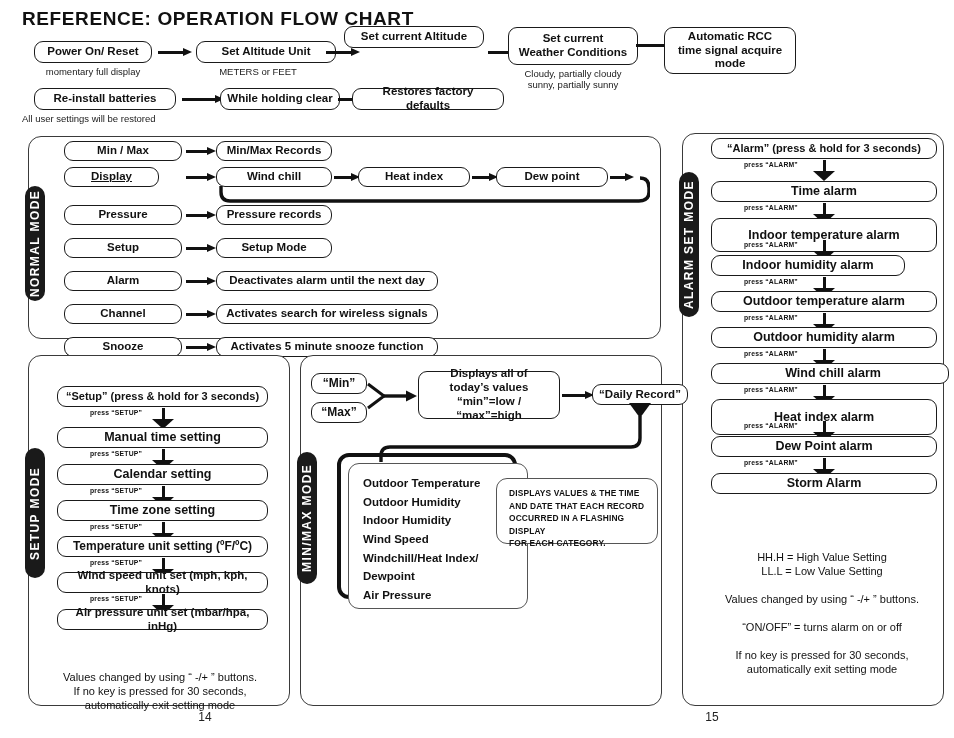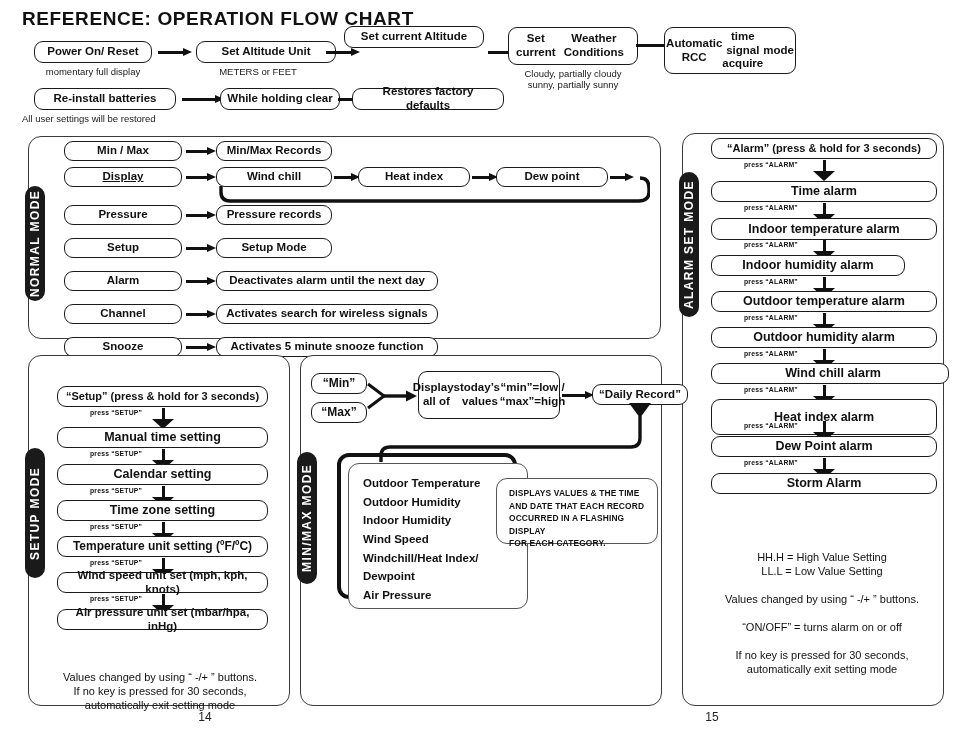--- a/index.html
+++ b/index.html
@@ -19,21 +19,21 @@
   }
 
   
   .pill{
     border:1.6px solid #1a1a1a;border-radius:9px;background:#fff;
     display:flex;align-items:center;justify-content:center;
     text-align:center;font-weight:bold;font-size:11.5px;
     line-height:1.2;padding:2px 6px;color:#111;
   }
   .pill.thin{border-width:1.3px;}
-  .pill.multi{justify-content:center;}
+  .pill.multi{flex-direction:column;justify-content:center;}
 
   
   .caption{
     font-size:9.5px;font-weight:normal;color:#1a1a1a;line-height:1.25;
     text-align:center;white-space:nowrap;
   }
   .caption.left{text-align:left;}
 
   
   .harrow{height:9px;}
@@ -165,21 +165,21 @@
 
 <div class="abs modetab" style="left:25px;top:186px;width:20px;height:115px;">NORMAL MODE</div>
 
 <div class="abs pill" style="left:64px;top:141px;width:118px;height:20px;">Min / Max</div>
 <div class="abs harrow" style="left:186px;top:147px;width:30px;">
   <span class="shaft" style="width:22px;"></span>
     <span class="head" style="left:21px;"></span>
 </div>
 <div class="abs pill" style="left:216px;top:141px;width:116px;height:20px;">Min/Max Records</div>
 
-<div class="abs pill" style="left:64px;top:167px;width:118px;height:20px;text-decoration:underline;">Display</div>
+<div class="abs pill" style="left:64px;top:167px;width:95px;height:20px;text-decoration:underline;">Display</div>
 <div class="abs harrow" style="left:186px;top:173px;width:30px;">
   <span class="shaft" style="width:22px;"></span>
     <span class="head" style="left:21px;"></span>
 </div>
 <div class="abs pill" style="left:216px;top:167px;width:116px;height:20px;">Wind chill</div>
 <div class="abs harrow" style="left:334px;top:173px;width:26px;">
   <span class="shaft" style="width:18px;"></span>
     <span class="head" style="left:17px;"></span>
 </div>
 <div class="abs pill" style="left:358px;top:167px;width:112px;height:20px;">Heat index</div>
@@ -243,21 +243,21 @@
     <span class="tri" style="top:11px;"></span>
 </div>
 <div class="abs presslbl" style="left:744px;top:161px;">press “ALARM”</div>
 <div class="abs pill thin" style="left:711px;top:181px;width:226px;height:21px;font-size:12.5px;">Time alarm</div>
 
 <div class="abs darrow" style="left:813px;top:203px;height:21px;">
   <span class="stem" style="height:13px;"></span>
     <span class="tri" style="top:11px;"></span>
 </div>
 <div class="abs presslbl" style="left:744px;top:204px;">press “ALARM”</div>
-<div class="abs pill thin" style="left:711px;top:218px;width:226px;height:22px;font-size:12.5px;">Indoor temperature alarm</div>
+<div class="abs pill thin" style="left:711px;top:218px;width:226px;height:34px;font-size:12.5px;">Indoor temperature alarm</div>
 
 <div class="abs darrow" style="left:813px;top:240px;height:21px;">
   <span class="stem" style="height:13px;"></span>
     <span class="tri" style="top:11px;"></span>
 </div>
 <div class="abs presslbl" style="left:744px;top:241px;">press “ALARM”</div>
 <div class="abs pill thin" style="left:711px;top:255px;width:194px;height:21px;font-size:12.5px;">Indoor humidity alarm</div>
 
 <div class="abs darrow" style="left:813px;top:277px;height:21px;">
   <span class="stem" style="height:13px;"></span>

